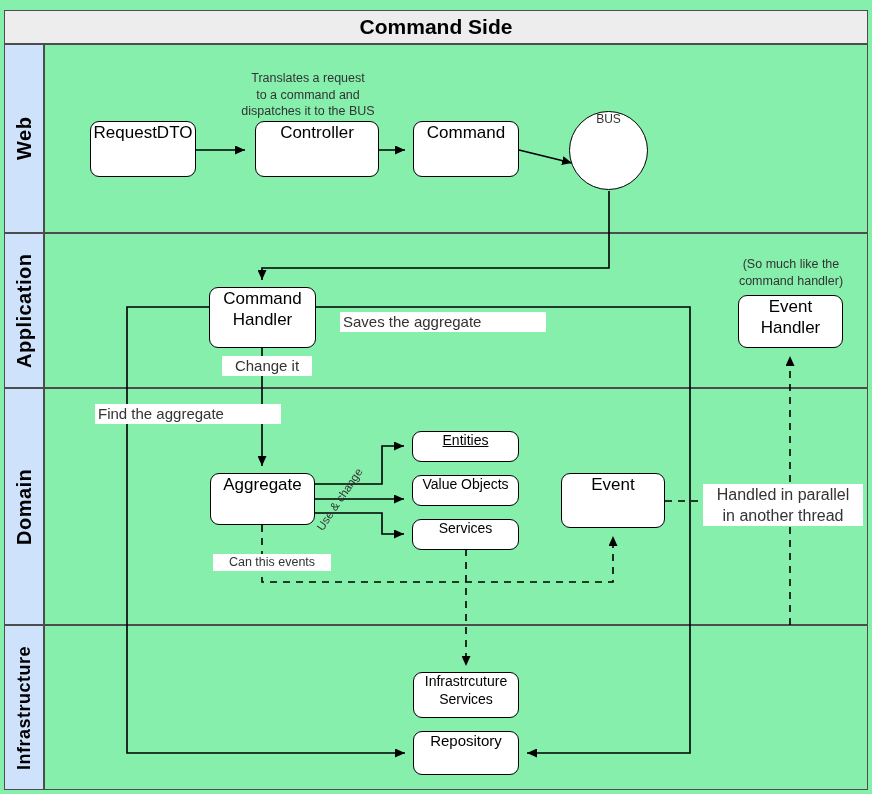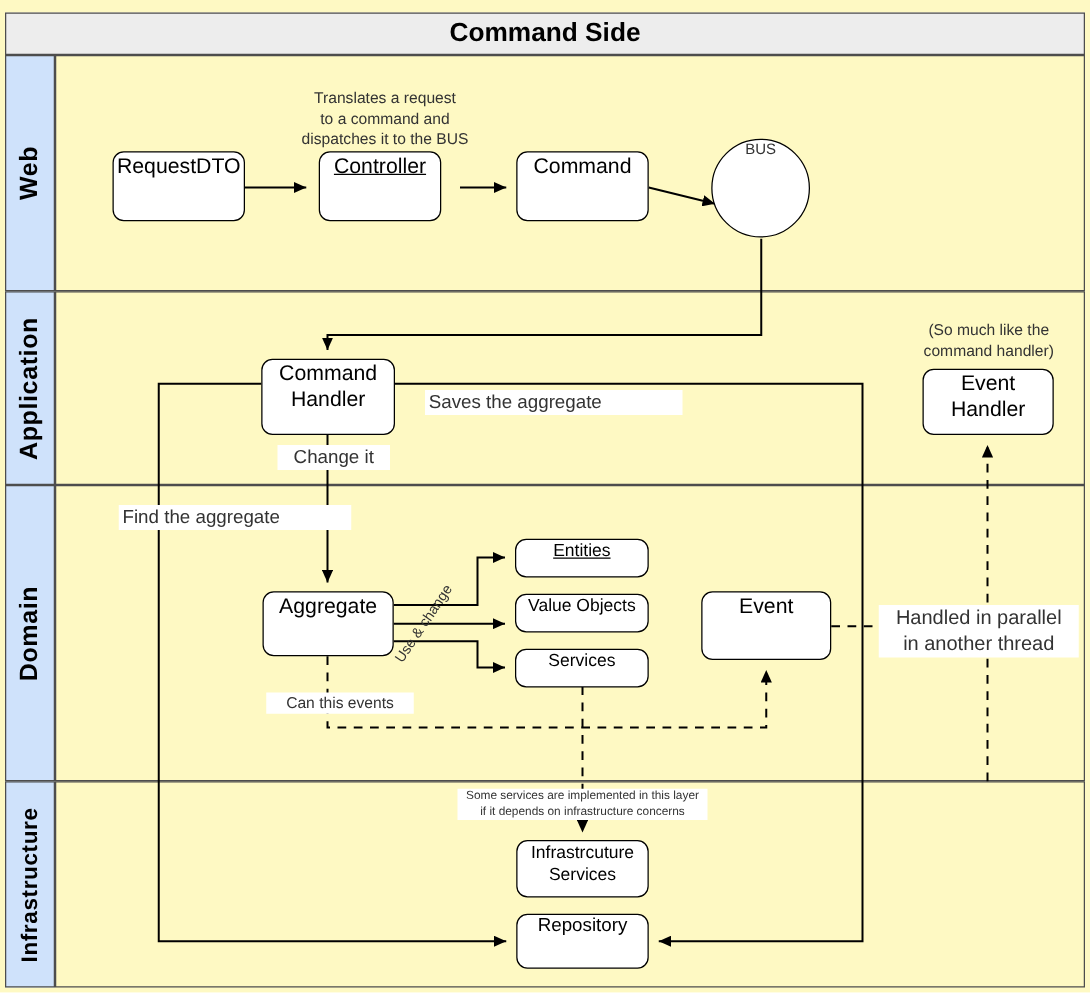--- a/index.html
+++ b/index.html
@@ -1,17 +1,17 @@
 <!DOCTYPE html>
 <html><head>
 <meta charset="utf-8">
 <style>
   html,body{margin:0;padding:0;background:#ffffff;}
   body{font-family:"Liberation Sans","DejaVu Sans",sans-serif;}
-  #stage{position:relative;width:872px;height:794px;overflow:hidden;background:#fef9c3;}
+  #stage{position:relative;width:872px;height:794px;overflow:hidden;background:#86efac;}
   #svglayer{position:absolute;left:0;top:0;width:872px;height:794px;}
   .node{position:absolute;box-sizing:border-box;border:1.6px solid #000;background:#fff;
         border-radius:9px;display:flex;flex-direction:column;align-items:center;
         text-align:center;color:#000;line-height:1.25;}
   .node.circle{border-radius:50%;}
   .lbl{position:absolute;color:#333;text-align:center;line-height:1.32;white-space:pre-line;}
   .band-title{position:absolute;font-weight:bold;color:#000;
       writing-mode:vertical-rl;transform:rotate(180deg);
       display:flex;align-items:center;justify-content:center;letter-spacing:.5px;}
   #header{position:absolute;box-sizing:border-box;display:flex;align-items:center;
@@ -78,21 +78,21 @@
       <line x1="665" y1="501" x2="702" y2="501"></line>
 
       <path d="M466,549 L466,666" marker-end="url(#ah)"></path>
     </g>
   </svg>
 
   <div class="node" style="left:90px;top:121px;width:106px;height:56px;font-size:17px;">
     <span>RequestDTO</span>
   </div>
 
-  <div class="node" style="left:255px;top:121px;width:98px;height:56px;font-size:17px;text-decoration:underline;">
+  <div class="node" style="left:255px;top:121px;width:124px;height:56px;font-size:17px;">
     <span>Controller</span>
   </div>
 
   <div class="node" style="left:413px;top:121px;width:106px;height:56px;font-size:17px;">
     <span>Command</span>
   </div>
 
   <div class="node circle" style="left:569px;top:111px;width:79px;height:79px;font-size:12px;color:#333;">
     <span>BUS</span>
   </div>
@@ -149,16 +149,14 @@
 
   <div class="lbl" style="left:51px;top:404px;width:180px;font-size:15px;text-align:left;background:#fff;padding:0 3px;margin-left:44px;">Find the aggregate</div>
 
   <div class="lbl" style="left:295px;top:492px;width:90px;font-size:11.5px;transform:rotate(-56deg);transform-origin:center;">Use &amp; change</div>
 
   <div class="lbl" style="left:213px;top:554px;width:118px;font-size:12.5px;background:#fff;">Can this events</div>
 
   <div class="lbl" style="left:703px;top:484px;width:160px;font-size:16px;background:#fff;">Handled in parallel
 in another thread</div>
 
-  <div class="lbl" style="left:366px;top:631px;width:200px;font-size:9.5px;background:#fff;">Some services are implemented in this layer
-if it depends on infrastructure concerns</div>
 
 </div>
 
 </body></html>

